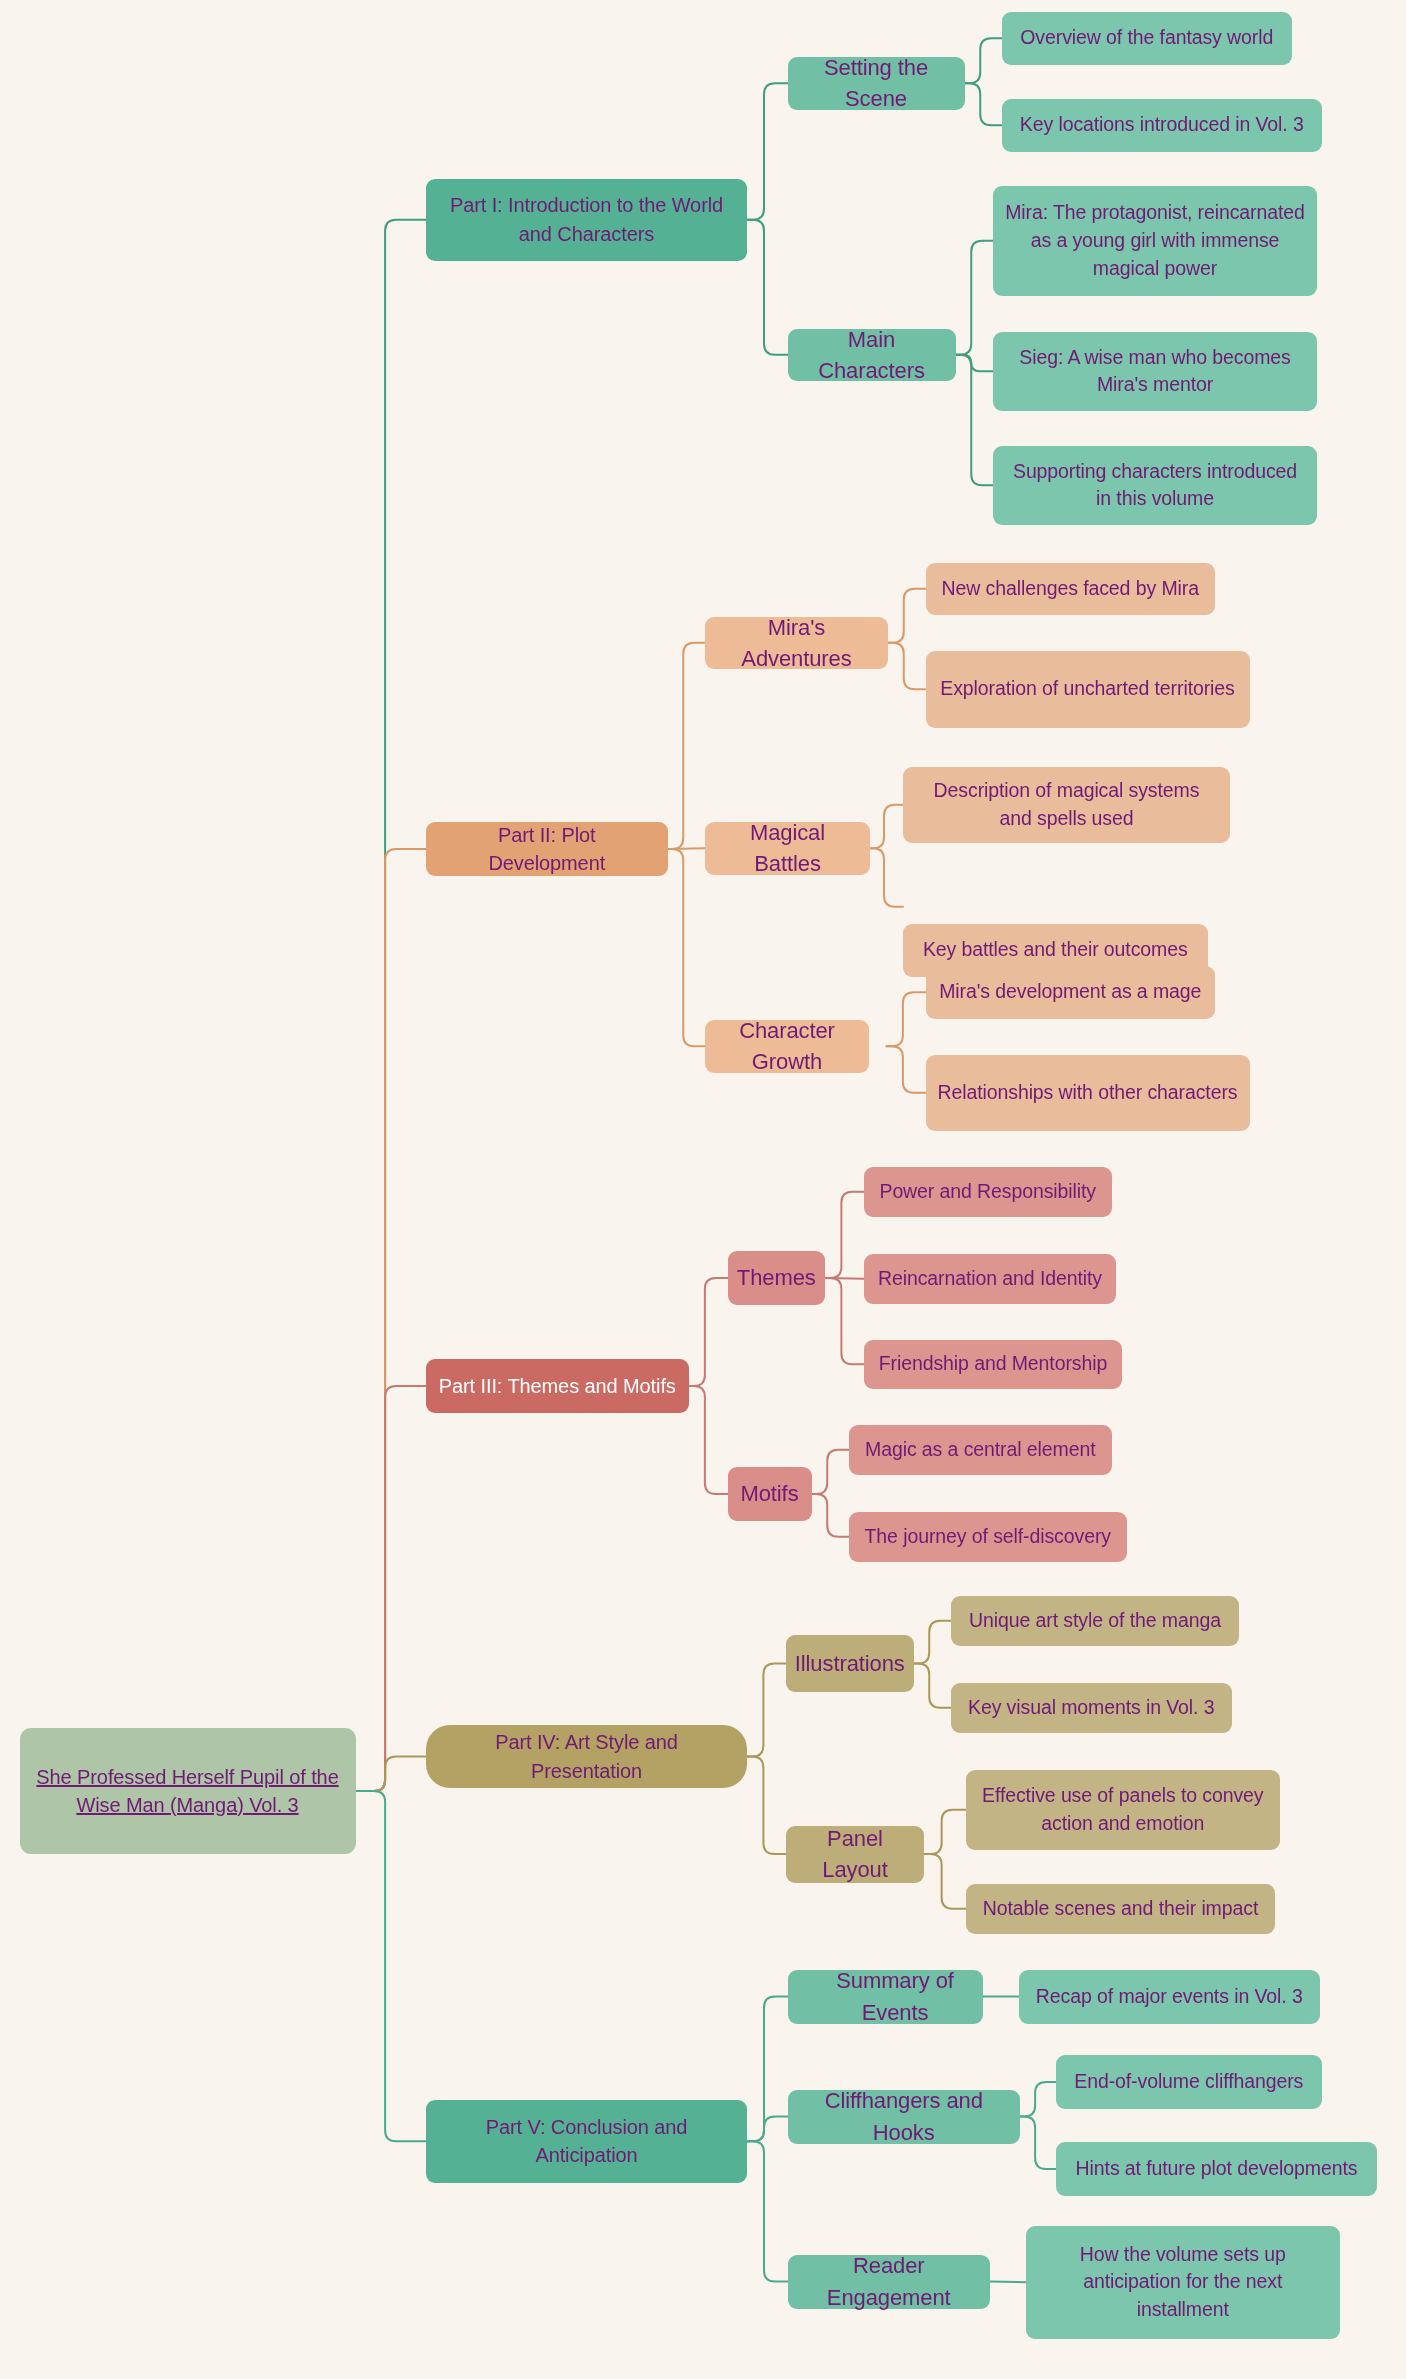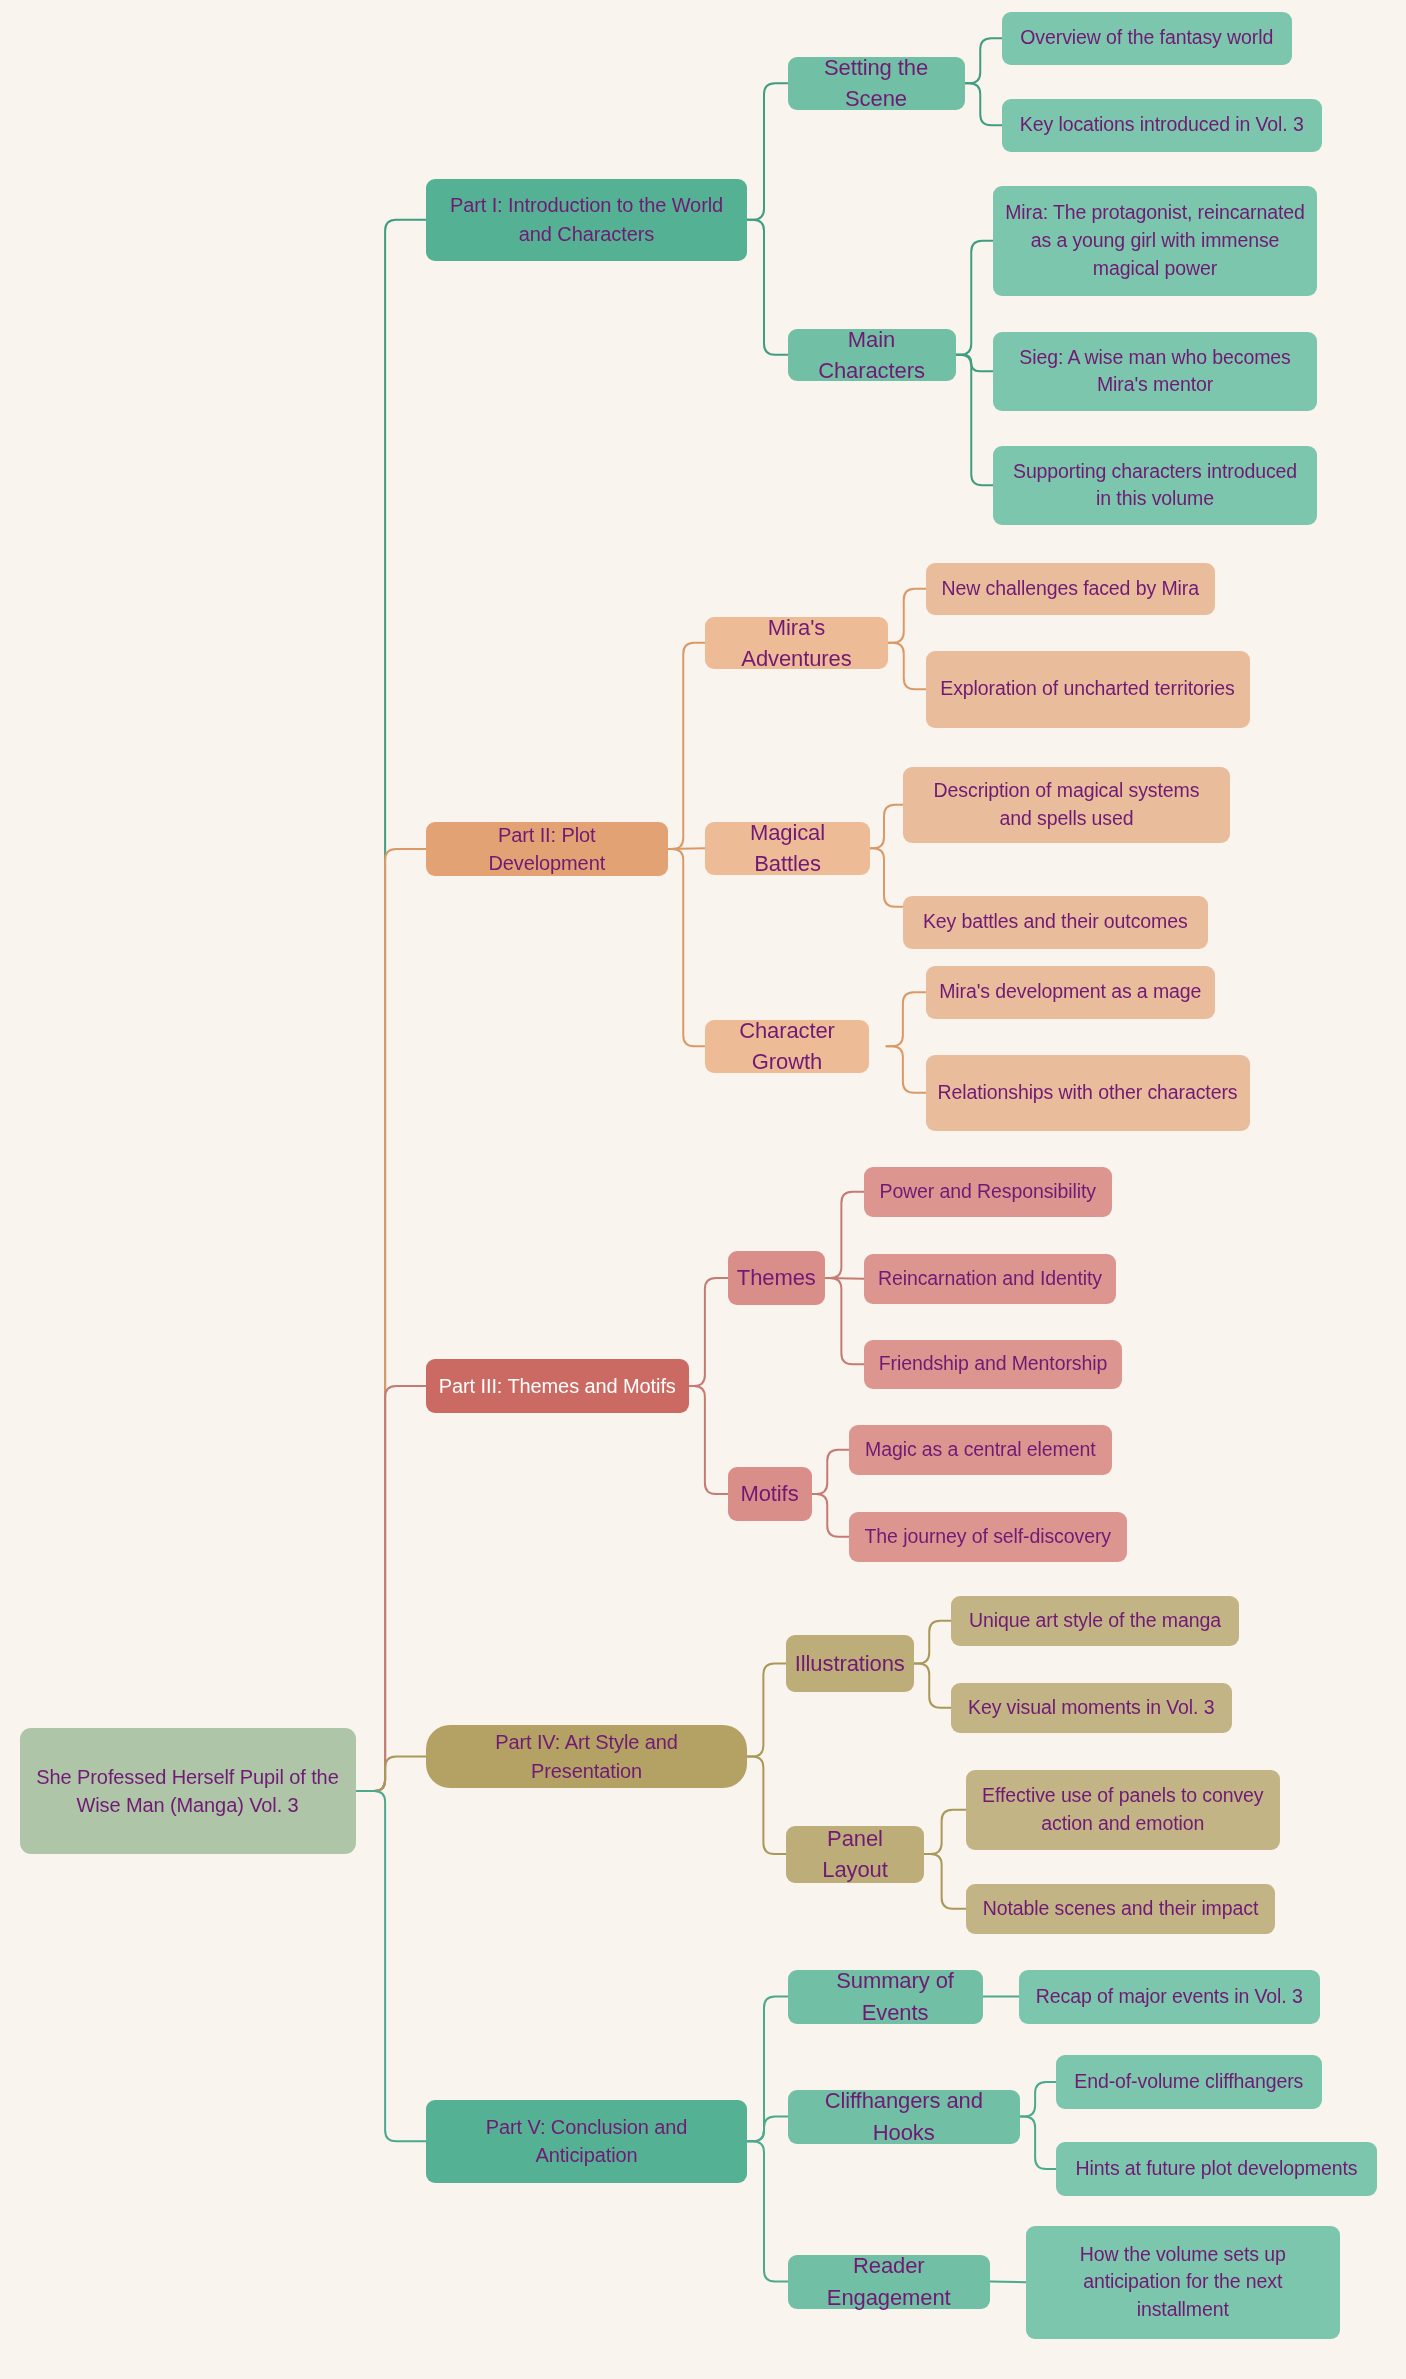--- a/index.html
+++ b/index.html
@@ -38,20 +38,21 @@
     line-height: 1.42;
     color: #701a75;
     font-size: 19.5px;
     letter-spacing: -0.1px;
     z-index: 2;
   }
   .node.root {
     background: #afc5a8;
     border-radius: 11px;
     font-size: 20px;
+    text-decoration: underline;
   }
   .node.branch {
     font-size: 20px;
   }
   .node.branch-3 {
     color: #ffffff;
   }
   .node.sub {
     font-size: 22px;
   }
@@ -161,21 +162,21 @@
       </div>
       <div class="node leaf c-orange-leaf" style="left: 925.5px; top: 651px; width: 324px; height: 76.5px;">
         <span>Exploration of uncharted territories</span>
       </div>
       <div class="node sub c-orange-sub" style="left: 705px; top: 822px; width: 165px; height: 52.5px;">
         <span>Magical Battles</span>
       </div>
       <div class="node leaf c-orange-leaf" style="left: 903px; top: 766.5px; width: 327px; height: 76.5px;">
         <span>Description of magical systems and spells used</span>
       </div>
-      <div class="node leaf c-orange-leaf" style="left: 903px; top: 896px; width: 304.5px; height: 52.5px;">
+      <div class="node leaf c-orange-leaf" style="left: 903px; top: 924px; width: 304.5px; height: 52.5px;">
         <span>Key battles and their outcomes</span>
       </div>
       <div class="node sub c-orange-sub" style="left: 705px; top: 1020px; width: 164px; height: 52.5px;">
         <span>Character Growth</span>
       </div>
       <div class="node leaf c-orange-leaf" style="left: 925.5px; top: 966px; width: 289.5px; height: 52.5px;">
         <span>Mira's development as a mage</span>
       </div>
       <div class="node leaf c-orange-leaf" style="left: 925.5px; top: 1054.5px; width: 324px; height: 76.5px;">
         <span>Relationships with other characters</span>

